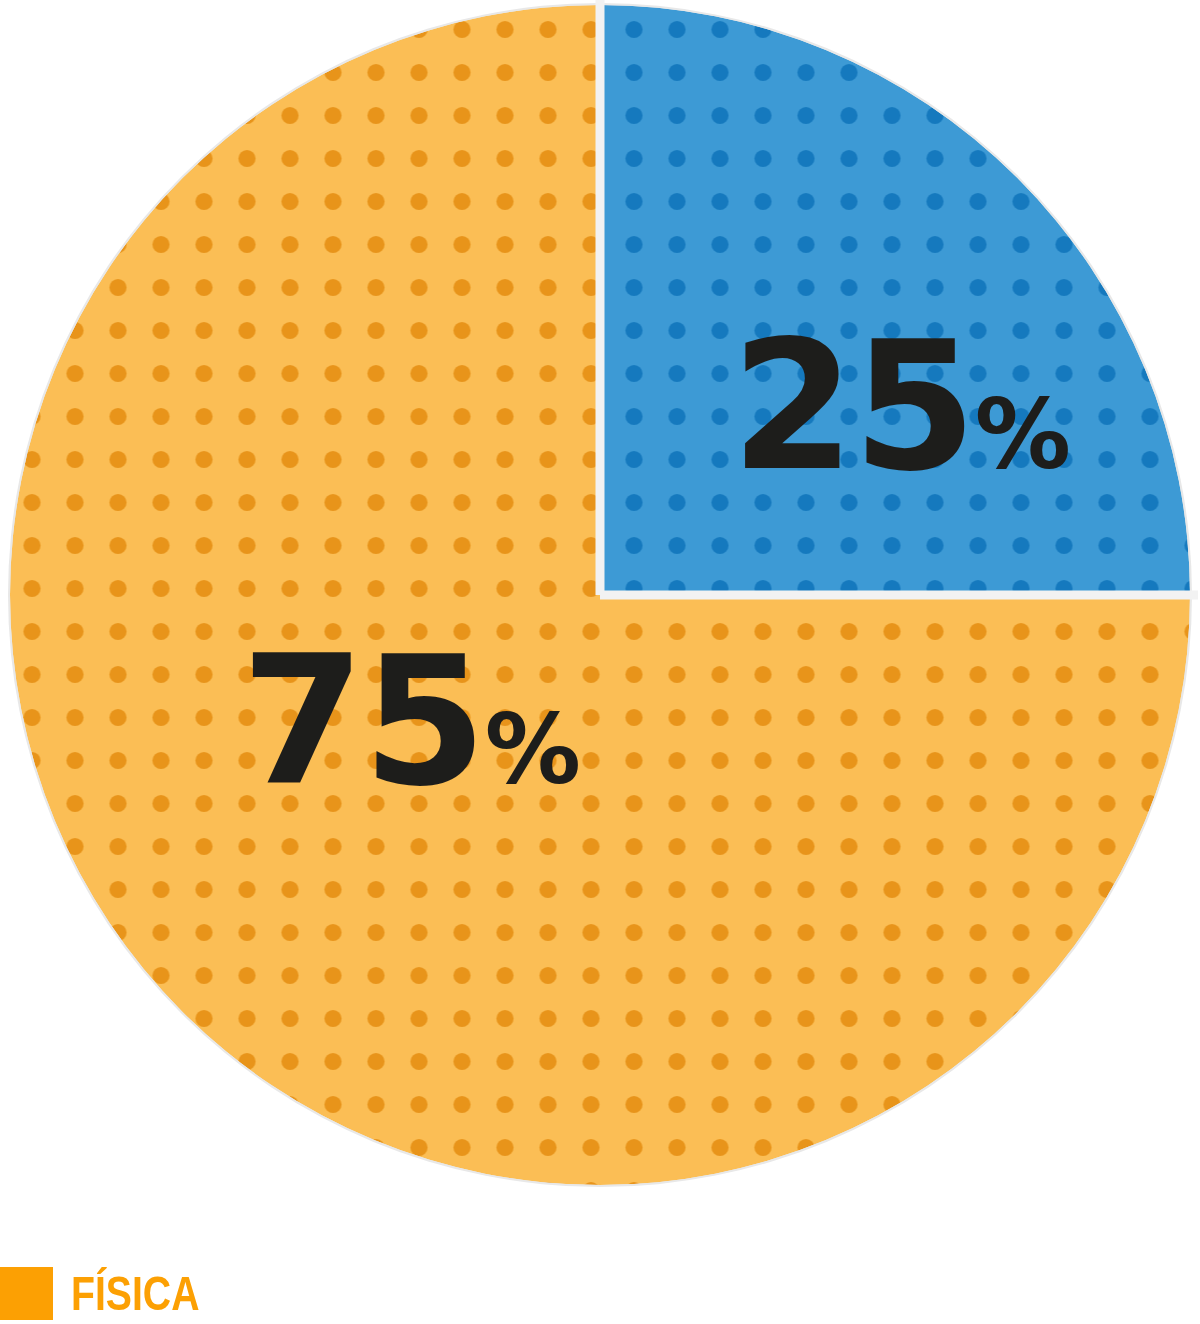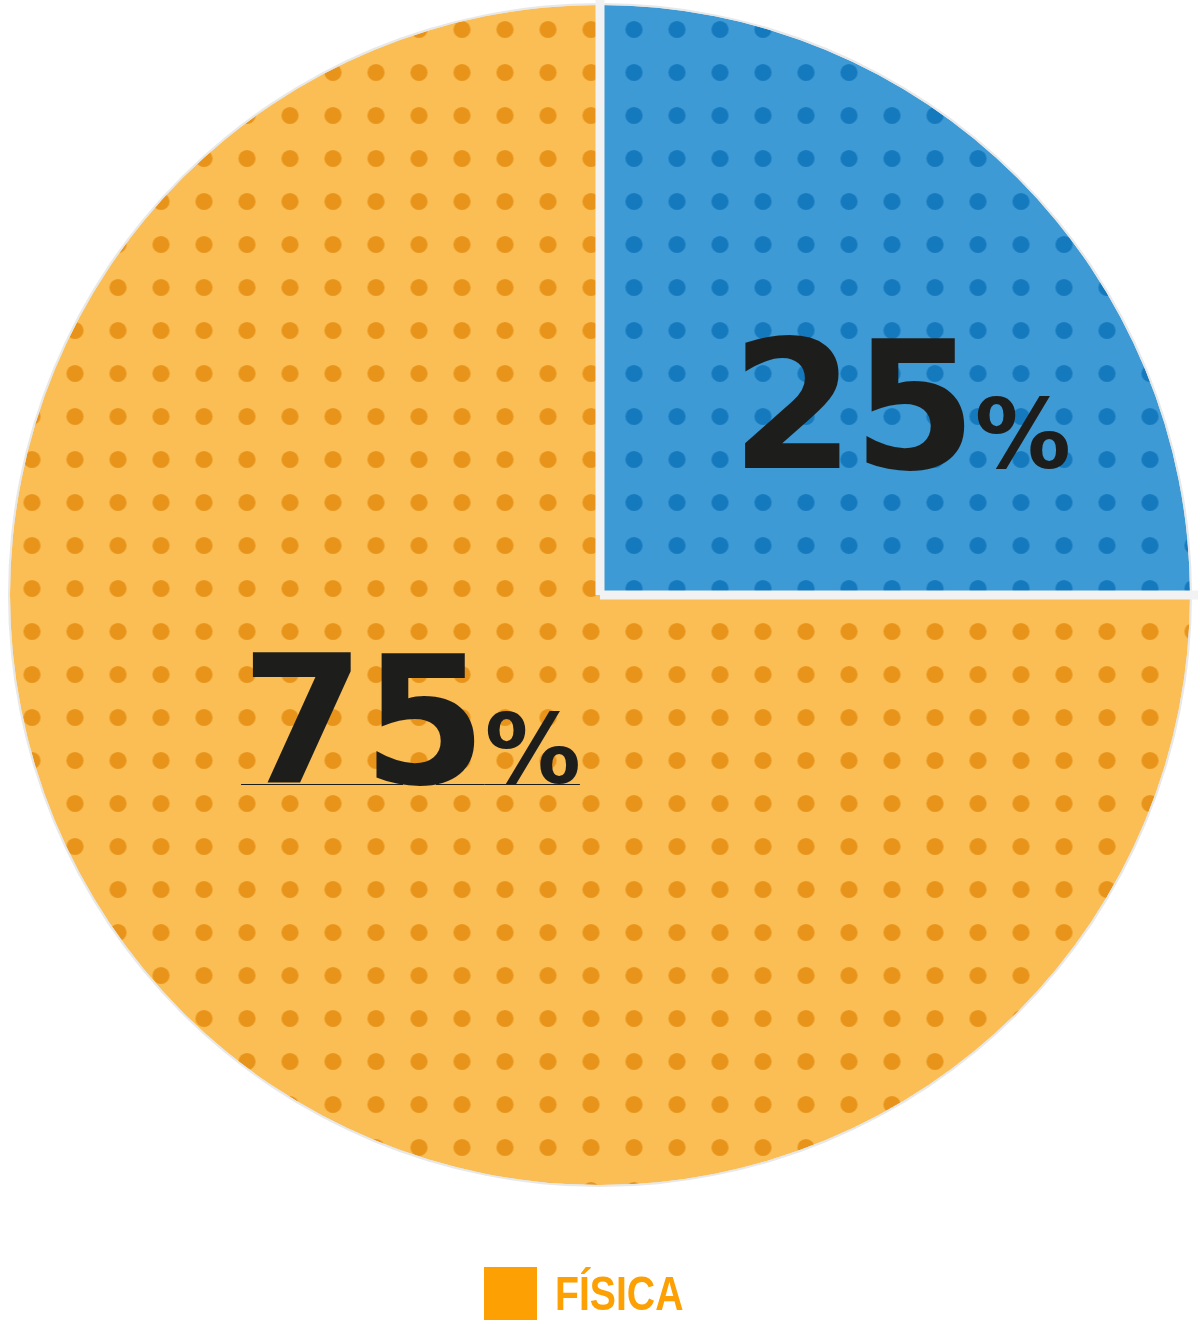--- a/index.html
+++ b/index.html
@@ -60,34 +60,33 @@
     letter-spacing: -1px;
   }
 
   #label-25 {
     left: 731px;
     top: 318px;
   }
   #label-75 {
     left: 241px;
     top: 633px;
-    text-decoration: underline;
   }
 
   
   .legend {
     position: absolute;
     left: 0;
     top: 1262px;
     width: 1200px;
     height: 62px;
     display: flex;
     flex-direction: row;
     align-items: center;
-    justify-content: center;
+    justify-content: space-between;
     gap: 88px;
   }
   .legend-item {
     display: flex;
     flex-direction: row;
     align-items: center;
     gap: 18px;
   }
   .legend-swatch {
     width: 53px;

